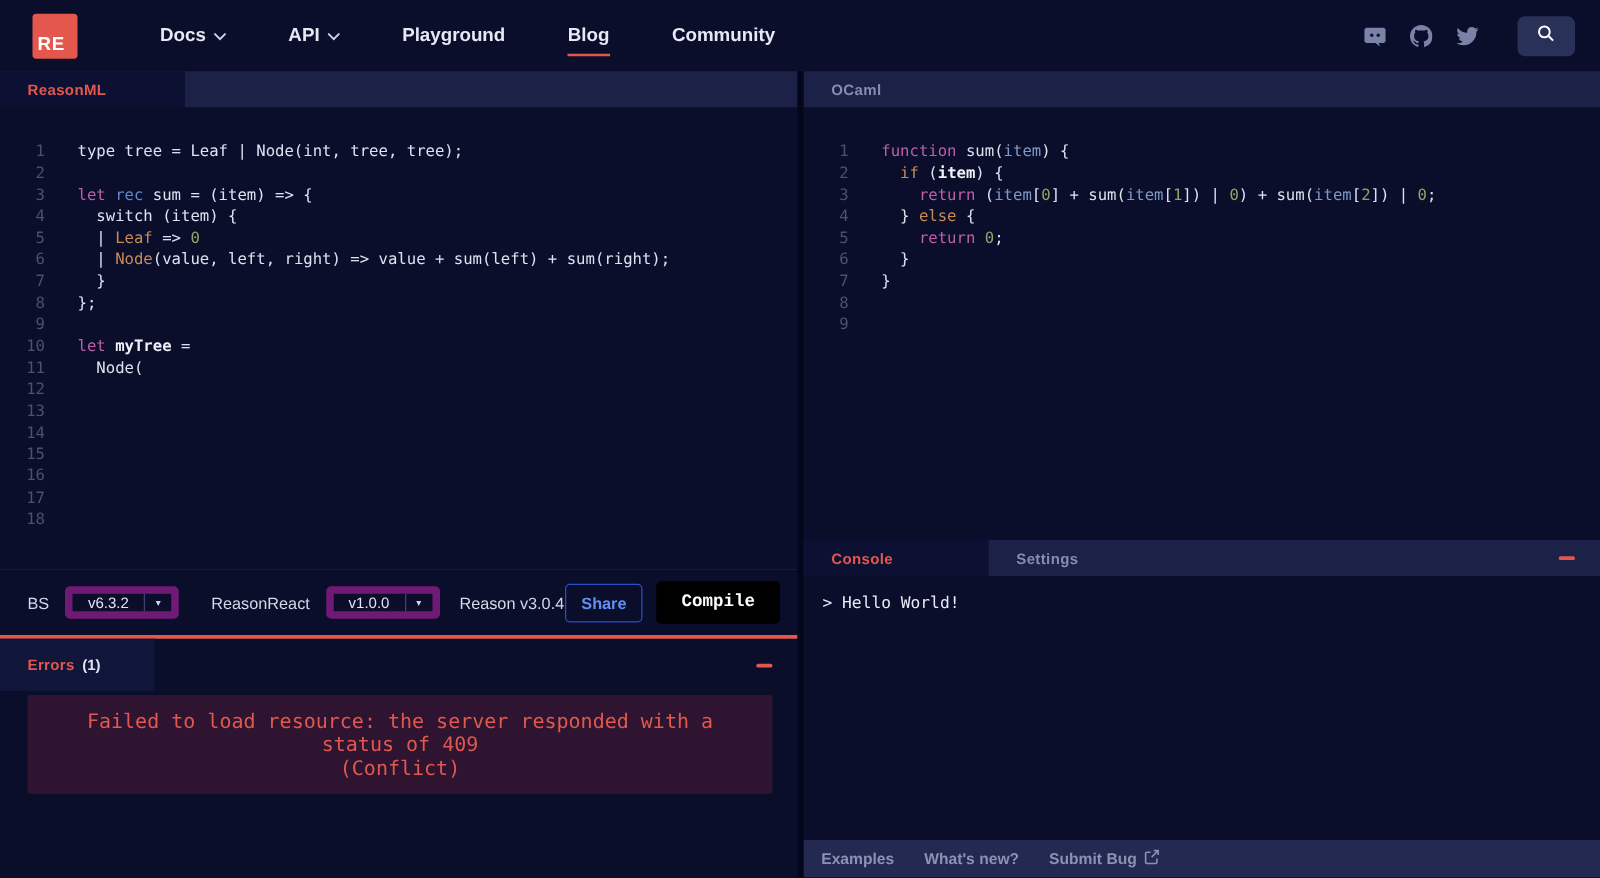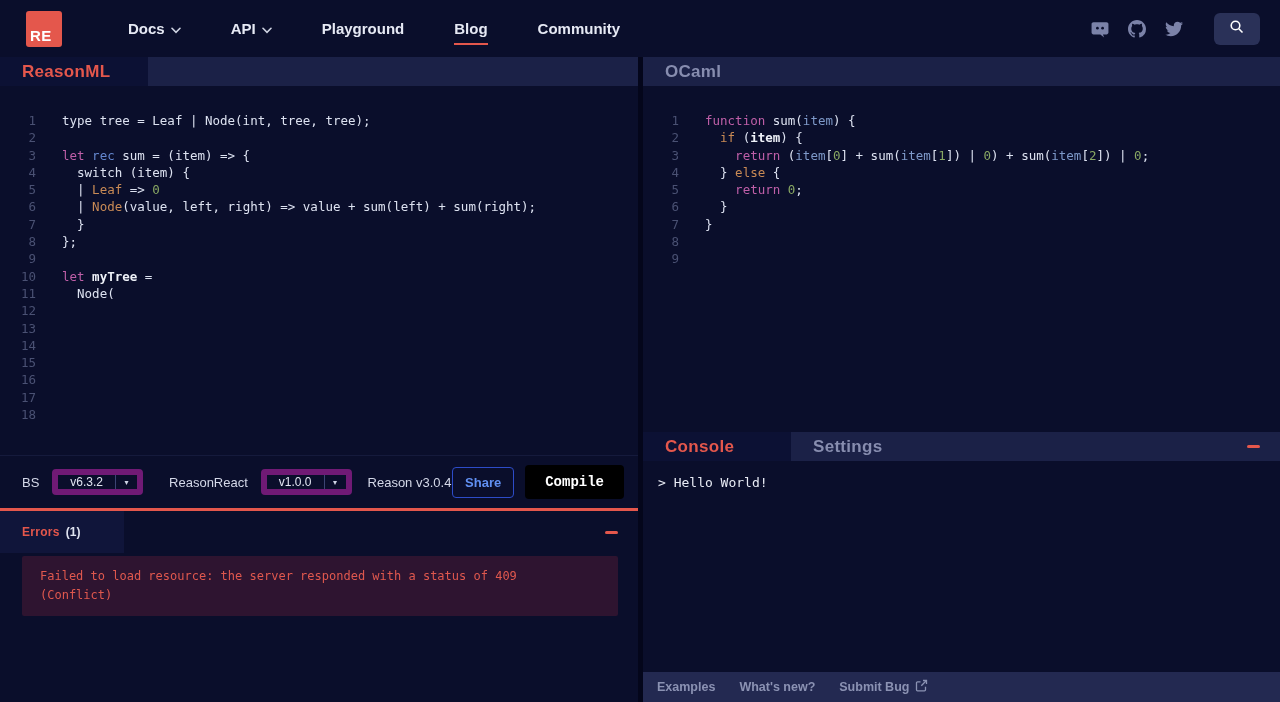--- a/index.html
+++ b/index.html
@@ -20,21 +20,21 @@
   .search-btn { width:46px; height:32px; margin-left:12px; background:#2a3158; border:none; border-radius:6px; display:flex; align-items:center; justify-content:center; cursor:pointer; }
 
   
   .main { flex:1; display:flex; min-height:0; }
   .col-left { width:638px; flex:none; display:flex; flex-direction:column; background:#0a0e2b; }
   .v-divider { width:5px; flex:none; background:#04061b; }
   .col-right { flex:1; display:flex; flex-direction:column; background:#0a0e2b; }
 
   
   .tabstrip { height:29px; flex:none; background:#1b2147; display:flex; align-items:stretch; }
-  .tab { display:flex; align-items:center; padding:0 22px; font-size:17px; font-weight:700; letter-spacing:.3px; color:#878daf; cursor:pointer; }
+  .tab { display:flex; align-items:center; padding:0 22px; font-size:12px; font-weight:700; letter-spacing:.3px; color:#878daf; cursor:pointer; }
   .tab.active { background:#0c1134; color:#e4574c; }
   .tab.fixed { width:148px; flex:none; }
   .tab-inactive { color:#878daf; font-weight:600; }
   .strip-min { margin-left:auto; display:flex; align-items:center; padding-right:20px; }
   .min-dash { width:13px; height:3px; border-radius:2px; background:#e4574c; cursor:pointer; }
 
   
   .editor { background:#0a0e2b; padding-top:26px; font-family:"DejaVu Sans Mono", monospace; font-size:12.5px; line-height:17.3px; cursor:text; }
   .editor-left { height:369px; flex:none; }
   .editor-right { height:346px; flex:none; }
@@ -59,21 +59,21 @@
   .tb-text { margin-left:16px; }
   .btn-share { margin-left:auto; height:31px; padding:0 12px; background:transparent; border:1px solid #2d4cc8; border-radius:4px; color:#6190f2; font-size:13px; font-weight:600; cursor:pointer; font-family:"Liberation Sans", sans-serif; }
   .btn-compile { margin-left:11px; height:34px; padding:0 20px; background:#000000; border:none; border-radius:4px; color:#fff; font-size:14px; font-weight:600; cursor:pointer; font-family:Liberation Mono, monospace; }
 
   
   .errors-panel { flex:1; border-top:3px solid #e4574c; display:flex; flex-direction:column; background:#0a0e2b; }
   .errors-header { height:42px; flex:none; display:flex; align-items:center; }
   .errors-tab { width:124px; height:100%; flex:none; background:#10153a; display:flex; align-items:center; padding-left:22px; gap:6px; cursor:pointer; }
   .errors-title { color:#e4574c; font-size:12px; font-weight:700; letter-spacing:.3px; }
   .errors-count { color:#dfe3f0; font-size:12px; font-weight:700; }
-  .error-box { margin:3px 20px 0 22px; background:#2e1430; border-radius:2px; padding:11px 18px; font-family:"DejaVu Sans Mono", monospace; font-size:12px; line-height:19px; color:#e0584e; }
+  .error-box { margin:3px 20px 0 22px; background:#2e1430; border-radius:2px; padding:11px 18px; font-family:"DejaVu Sans Mono", monospace; font-size:16px; line-height:19px; color:#e0584e;text-align:center; }
 
   
   .console-content { flex:1; background:#0a0e2b; padding:14px 15px; font-family:"DejaVu Sans Mono", monospace; font-size:13px; color:#e8ebf5; }
   .footer { height:30px; flex:none; background:#232951; display:flex; align-items:center; padding-left:14px; gap:24px;text-align:right; }
   .footer-item { font-size:12.5px; font-weight:600; color:#8b92b3; cursor:pointer; display:flex; align-items:center; gap:6px; }
 </style>
 </head>
 <body>
 
 <div class="app">

